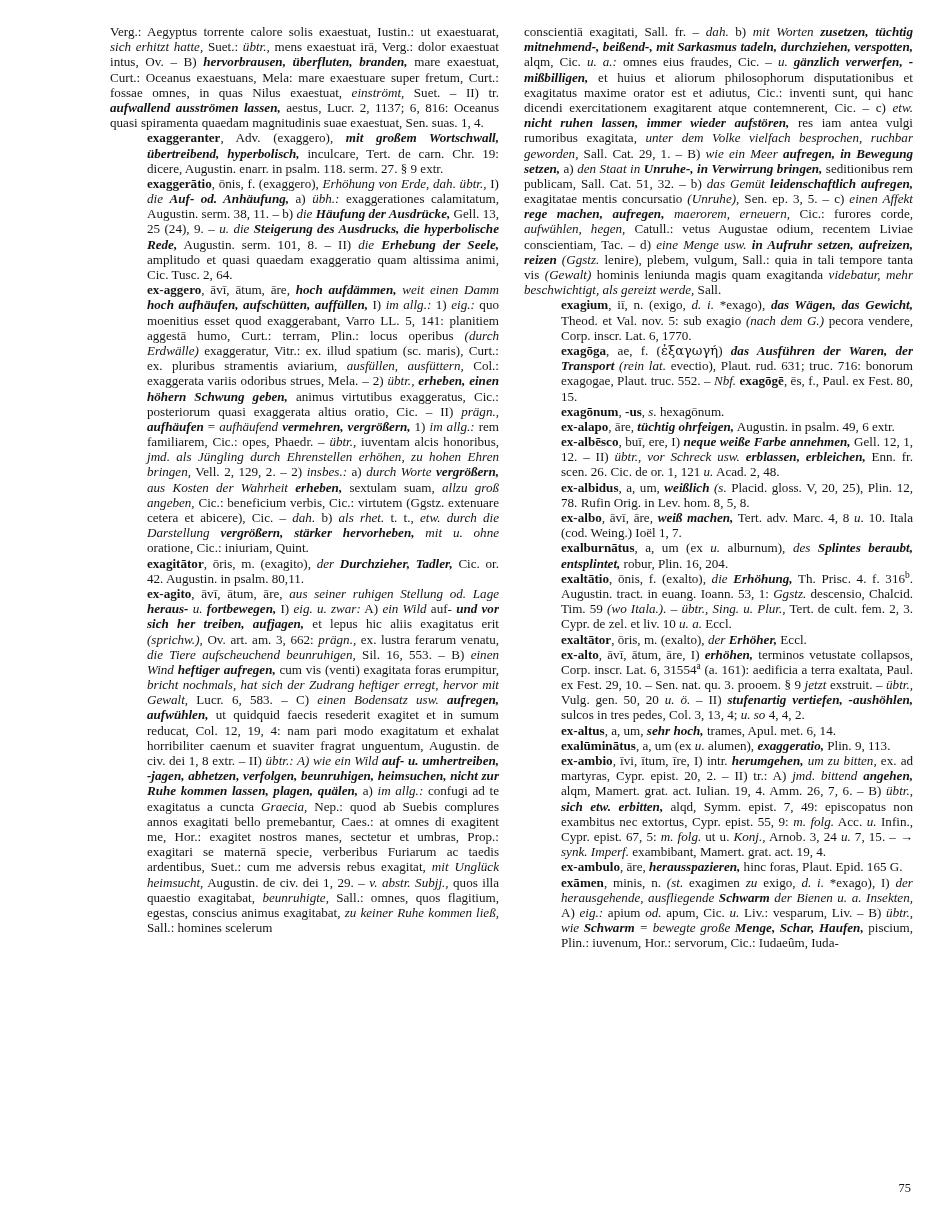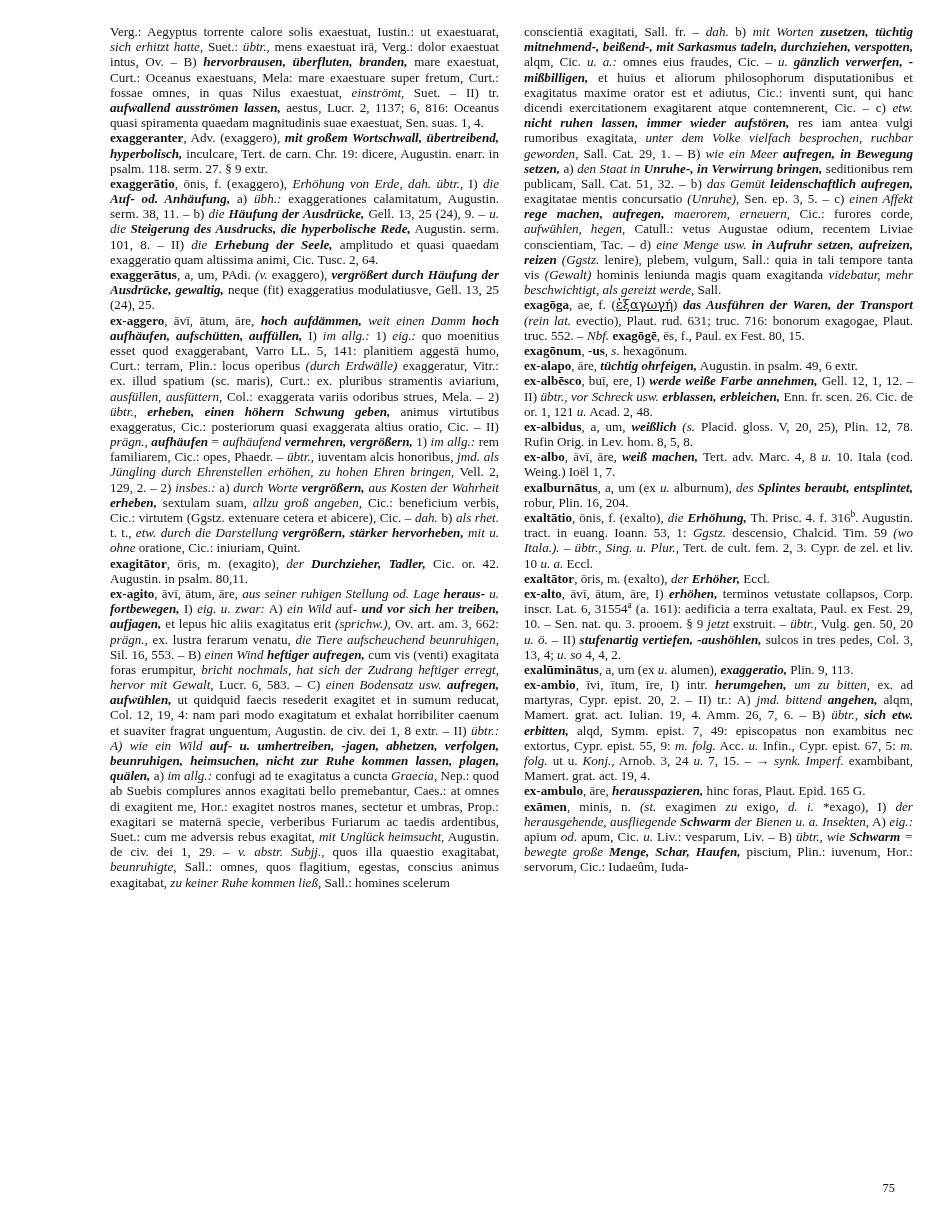--- a/index.html
+++ b/index.html
@@ -35,67 +35,68 @@
   .column.left { margin-left: 88px; }
   .column.right { margin-left: -5px; }
 
   .entry {
     margin: 0;
     padding: 0;
     text-indent: 0;
     text-align: justify;
   }
   
-  .entry + .entry { margin-top: 0; }
+  .entry + .entry { margin-top: 0; margin-left: 37px; }
 
   b, .hw {
     font-weight: bold;
   }
   i, .it { font-style: italic; }
   .sup { font-size: 0.72em; vertical-align: super; line-height: 0; }
-  .gk { font-family: "DejaVu Serif", serif; text-decoration: underline; }
+  .gk { font-family: "DejaVu Serif", serif; }
 
   .folio {
     position: absolute;
-    right: 40px;
+    right: 24px;
     bottom: 14px;
     font-size: 12.4px;
     font-family: "Liberation Serif", "DejaVu Serif", serif;
     color: #141414;
   }
 </style>
 </head>
 <body>
 
 <div class="page">
 
   <div class="columns">
 
     <div class="column left">
       <p class="entry">Verg.: Aegyptus torrente calore solis exaestuat, Iustin.: ut ex­aestuarat, <i>sich erhitzt hatte,</i> Suet.: <i>übtr.,</i> mens exaestuat irā, Verg.: dolor exaestuat intus, Ov. – B) <b><i>hervorbrausen, überflu­ten, branden,</i></b> mare exaestuat, Curt.: Oceanus exaestuans, Mela: mare exaestuare super fretum, Curt.: fossae omnes, in quas Nilus exaestuat, <i>einströmt,</i> Suet. – II) tr. <b><i>aufwallend ausströmen lassen,</i></b> aestus, Lucr. 2, 1137; 6, 816: Oceanus quasi spiramenta quaedam magnitudinis suae exaestuat, Sen. suas. 1, 4.</p>
       <p class="entry"><b>exaggeranter</b>, Adv. (exaggero), <b><i>mit großem Wortschwall, übertreibend, hyperbolisch,</i></b> inculcare, Tert. de carn. Chr. 19: dicere, Augustin. enarr. in psalm. 118. serm. 27. § 9 extr.</p>
       <p class="entry"><b>exaggerātio</b>, ōnis, f. (exaggero), <i>Erhöhung von Erde, dah. übtr.,</i> I) <i>die <b>Auf- od. Anhäufung,</b></i> a) <i>übh.:</i> exaggerationes calamita­tum, Augustin. serm. 38, 11. – b) <i>die <b>Häufung der Ausdrücke,</b></i> Gell. 13, 25 (24), 9. – <i>u. die <b>Steigerung des Ausdrucks, die hyperbolische Rede,</b></i> Augustin. serm. 101, 8. – II) <i>die <b>Erhebung der Seele,</b></i> amplitudo et quasi quaedam exaggeratio quam altis­sima animi, Cic. Tusc. 2, 64.</p>
-      <p class="entry"><b>exaggerātus</b>, a, um, PAdi. <i>(v.</i> exaggero), <b><i>vergrößert durch Häufung der Ausdrücke, gewaltig,</i></b> neque (fit) exaggeratius modulatiusve, Gell. 13, 25 (24), 25.</p>
       <p class="entry"><b>ex-aggero</b>, āvī, ātum, āre, <b><i>hoch aufdämmen,</i></b> <i>weit einen Damm</i> <b><i>hoch aufhäufen, aufschütten, auffüllen,</i></b> I) <i>im allg.:</i> 1) <i>eig.:</i> quo moenitius esset quod exaggerabant, Varro LL. 5, 141: planitiem aggestā humo, Curt.: terram, Plin.: locus operibus <i>(durch Erdwälle)</i> exaggeratur, Vitr.: ex. illud spatium (sc. ma­ris), Curt.: ex. pluribus stramentis aviarium, <i>ausfüllen, ausfüt­tern,</i> Col.: exaggerata variis odoribus strues, Mela. – 2) <i>übtr.,</i> <b><i>erheben, einen höhern Schwung geben,</i></b> animus virtutibus exaggeratus, Cic.: posteriorum quasi exaggerata altius oratio, Cic. – II) <i>prägn.,</i> <b><i>aufhäufen</i></b> = <i>aufhäufend</i> <b><i>vermehren, vergrö­ßern,</i></b> 1) <i>im allg.:</i> rem familiarem, Cic.: opes, Phaedr. – <i>übtr.,</i> iuventam alcis honoribus, <i>jmd. als Jüngling durch Ehrenstellen erhöhen, zu hohen Ehren bringen,</i> Vell. 2, 129, 2. – 2) <i>insbes.:</i> a) <i>durch Worte</i> <b><i>vergrößern,</i></b> <i>aus Kosten der Wahrheit</i> <b><i>erheben,</i></b> sextulam suam, <i>allzu groß angeben,</i> Cic.: beneficium verbis, Cic.: virtutem (Ggstz. extenuare cetera et abicere), Cic. – <i>dah.</i> b) <i>als rhet.</i> t. t., <i>etw. durch die Darstellung</i> <b><i>vergrößern, stärker hervorheben,</i></b> <i>mit u. ohne</i> oratione, Cic.: iniuriam, Quint.</p>
       <p class="entry"><b>exagitātor</b>, ōris, m. (exagito), <i>der <b>Durchzieher, Tadler,</b></i> Cic. or. 42. Augustin. in psalm. 80,11.</p>
       <p class="entry"><b>ex-agito</b>, āvī, ātum, āre, <i>aus seiner ruhigen Stellung od. Lage</i> <b><i>heraus-</i></b> <i>u.</i> <b><i>fortbewegen,</i></b> I) <i>eig. u. zwar:</i> A) <i>ein Wild</i> auf- <b><i>und vor sich her treiben, aufjagen,</i></b> et lepus hic aliis exagitatus erit <i>(sprichw.),</i> Ov. art. am. 3, 662: <i>prägn.,</i> ex. lustra ferarum vena­tu, <i>die Tiere aufscheuchend beunruhigen,</i> Sil. 16, 553. – B) <i>einen Wind</i> <b><i>heftiger aufregen,</i></b> cum vis (venti) exagitata foras erumpitur, <i>bricht nochmals, hat sich der Zudrang heftiger er­regt, hervor mit Gewalt,</i> Lucr. 6, 583. – C) <i>einen Bodensatz usw.</i> <b><i>aufregen, aufwühlen,</i></b> ut quidquid faecis resederit exagitet et in sumum reducat, Col. 12, 19, 4: nam pari modo exagitatum et exhalat horribiliter caenum et suaviter fragrat unguentum, Augustin. de civ. dei 1, 8 extr. – II) <i>übtr.: A) wie ein Wild</i> <b><i>auf- u. umhertreiben, -jagen, abhetzen, verfolgen, beunruhigen, heimsuchen, nicht zur Ruhe kommen lassen, plagen, quälen,</i></b> a) <i>im allg.:</i> confugi ad te exagitatus a cuncta <i>Graecia,</i> Nep.: quod ab Suebis complures annos exagitati bello premebantur, Caes.: at omnes di exagitent me, Hor.: exagitet nostros manes, sectetur et umbras, Prop.: exagitari se maternā specie, verberi­bus Furiarum ac taedis ardentibus, Suet.: cum me adversis rebus exagitat, <i>mit Unglück heimsucht,</i> Augustin. de civ. dei 1, 29. – <i>v. abstr. Subjj.,</i> quos illa quaestio exagitabat, <i>beunruhigte,</i> Sall.: omnes, quos flagitium, egestas, conscius animus exagita­bat, <i>zu keiner Ruhe kommen ließ,</i> Sall.: homines scelerum</p>
     </div>
 
     <div class="column right">
       <p class="entry">conscientiā exagitati, Sall. fr. – <i>dah.</i> b) <i>mit Worten</i> <b><i>zusetzen, tüchtig mitnehmend-, beißend-, mit Sarkasmus tadeln, durchziehen, verspotten,</i></b> alqm, Cic. <i>u. a.:</i> omnes eius fraudes, Cic. – <i>u.</i> <b><i>gänzlich verwerfen, -mißbilligen,</i></b> et huius et aliorum philosophorum disputationibus et exagitatus maxime orator est et adiutus, Cic.: inventi sunt, qui hanc dicendi exercitationem exagitarent atque contemnerent, Cic. – c) <i>etw.</i> <b><i>nicht ruhen lassen, immer wieder aufstören,</i></b> res iam antea vulgi rumoribus exagitata, <i>unter dem Volke vielfach besprochen, ruchbar gewor­den,</i> Sall. Cat. 29, 1. – B) <i>wie ein Meer</i> <b><i>aufregen, in Bewegung setzen,</i></b> a) <i>den Staat in</i> <b><i>Unruhe-, in Verwirrung bringen,</i></b> sedi­tionibus rem publicam, Sall. Cat. 51, 32. – b) <i>das Gemüt</i> <b><i>lei­denschaftlich aufregen,</i></b> exagitatae mentis concursatio <i>(Unruhe),</i> Sen. ep. 3, 5. – c) <i>einen Affekt</i> <b><i>rege machen, aufregen,</i></b> <i>maer­orem, erneuern,</i> Cic.: furores corde, <i>aufwühlen, hegen,</i> Catull.: vetus Augustae odium, recentem Liviae conscientiam, Tac. – d) <i>eine Menge usw.</i> <b><i>in Aufruhr setzen, aufreizen, reizen</i></b> <i>(Ggstz.</i> lenire), plebem, vulgum, Sall.: quia in tali tempore tanta vis <i>(Gewalt)</i> hominis leniunda magis quam exagitanda <i>videbatur, mehr beschwichtigt, als gereizt werde,</i> Sall.</p>
+      <p class="entry"><b>exagium</b>, iī, n. (exigo, <i>d. i.</i> *exago), <b><i>das Wägen, das Gewicht,</i></b> Theod. et Val. nov. 5: sub exagio <i>(nach dem G.)</i> pecora vende­re, Corp. inscr. Lat. 6, 1770.</p>
       <p class="entry"><b>exagōga</b>, ae, f. (<span class="gk">ἐξαγωγή</span>) <b><i>das Ausführen der Waren, der Transport</i></b> <i>(rein lat.</i> evectio), Plaut. rud. 631; truc. 716: bo­norum exagogae, Plaut. truc. 552. – <i>Nbf.</i> <b>exagōgē</b>, ēs, f., Paul. ex Fest. 80, 15.</p>
       <p class="entry"><b>exagōnum</b>, <b>-us</b>, <i>s.</i> hexagōnum.</p>
       <p class="entry"><b>ex-alapo</b>, āre, <b><i>tüchtig ohrfeigen,</i></b> Augustin. in psalm. 49, 6 extr.</p>
-      <p class="entry"><b>ex-albēsco</b>, buī, ere, I) <b><i>werde weiße Farbe annehmen,</i></b> Gell. 12, 1, 12. – II) <i>übtr., vor Schreck usw.</i> <b><i>erblassen, erbleichen,</i></b> Enn. fr. scen. 26. Cic. de or. 1, 121 <i>u.</i> Acad. 2, 48.</p>
+      <p class="entry"><b>ex-albēsco</b>, buī, ere, I) <b><i>neque weiße Farbe annehmen,</i></b> Gell. 12, 1, 12. – II) <i>übtr., vor Schreck usw.</i> <b><i>erblassen, erbleichen,</i></b> Enn. fr. scen. 26. Cic. de or. 1, 121 <i>u.</i> Acad. 2, 48.</p>
       <p class="entry"><b>ex-albidus</b>, a, um, <b><i>weißlich</i></b> <i>(s.</i> Placid. gloss. V, 20, 25), Plin. 12, 78. Rufin Orig. in Lev. hom. 8, 5, 8.</p>
       <p class="entry"><b>ex-albo</b>, āvī, āre, <b><i>weiß machen,</i></b> Tert. adv. Marc. 4, 8 <i>u.</i> 10. Itala (cod. Weing.) Ioël 1, 7.</p>
       <p class="entry"><b>exalburnātus</b>, a, um (ex <i>u.</i> alburnum), <i>des <b>Splintes beraubt, entsplintet,</b></i> robur, Plin. 16, 204.</p>
       <p class="entry"><b>exaltātio</b>, ōnis, f. (exalto), <i>die <b>Erhöhung,</b></i> Th. Prisc. 4. f. 316<span class="sup">b</span>. Augustin. tract. in euang. Ioann. 53, 1: <i>Ggstz.</i> descensio, Chalcid. Tim. 59 <i>(wo Itala.).</i> – <i>übtr., Sing. u. Plur.,</i> Tert. de cult. fem. 2, 3. Cypr. de zel. et liv. 10 <i>u. a.</i> Eccl.</p>
       <p class="entry"><b>exaltātor</b>, ōris, m. (exalto), <i>der <b>Erhöher,</b></i> Eccl.</p>
       <p class="entry"><b>ex-alto</b>, āvī, ātum, āre, I) <b><i>erhöhen,</i></b> terminos vetustate collapsos, Corp. inscr. Lat. 6, 31554<span class="sup">a</span> (a. 161): aedificia a terra exaltata, Paul. ex Fest. 29, 10. – Sen. nat. qu. 3. prooem. § 9 <i>jetzt</i> ex­struit. – <i>übtr.,</i> Vulg. gen. 50, 20 <i>u. ö.</i> – II) <b><i>stufenartig vertiefen, -aushöhlen,</i></b> sulcos in tres pedes, Col. 3, 13, 4; <i>u. so</i> 4, 4, 2.</p>
+      <p class="entry"><b>ex-altus</b>, a, um, <b><i>sehr hoch,</i></b> trames, Apul. met. 6, 14.</p>
       <p class="entry"><b>exalūminātus</b>, a, um (ex <i>u.</i> alumen), <b><i>exaggeratio,</i></b> Plin. 9, 113.</p>
       <p class="entry"><b>ex-ambio</b>, īvi, ītum, īre, I) intr. <b><i>herumgehen,</i></b> <i>um zu bitten,</i> ex. ad martyras, Cypr. epist. 20, 2. – II) tr.: A) <i>jmd. bittend</i> <b><i>ange­hen,</i></b> alqm, Mamert. grat. act. Iulian. 19, 4. Amm. 26, 7, 6. – B) <i>übtr.,</i> <b><i>sich etw. erbitten,</i></b> alqd, Symm. epist. 7, 49: episcopa­tus non exambitus nec extortus, Cypr. epist. 55, 9: <i>m. folg.</i> Acc. <i>u.</i> Infin., Cypr. epist. 67, 5: <i>m. folg.</i> ut u. <i>Konj.,</i> Arnob. 3, 24 <i>u.</i> 7, 15. – → <i>synk. Imperf.</i> exambibant, Mamert. grat. act. 19, 4.</p>
       <p class="entry"><b>ex-ambulo</b>, āre, <b><i>herausspazieren,</i></b> hinc foras, Plaut. Epid. 165 G.</p>
       <p class="entry"><b>exāmen</b>, minis, n. <i>(st.</i> exagimen <i>zu</i> exigo, <i>d. i.</i> *exago), I) <i>der herausgehende, ausfliegende <b>Schwarm</b> der Bienen u. a. Insekten,</i> A) <i>eig.:</i> apium <i>od.</i> apum, Cic. <i>u.</i> Liv.: vesparum, Liv. – B) <i>übtr., wie <b>Schwarm</b> = bewegte große <b>Menge, Schar, Haufen,</b></i> piscium, Plin.: iuvenum, Hor.: servorum, Cic.: Iudaeûm, Iuda-</p>
     </div>
 
   </div>
 
   <div class="folio">75</div>
 

